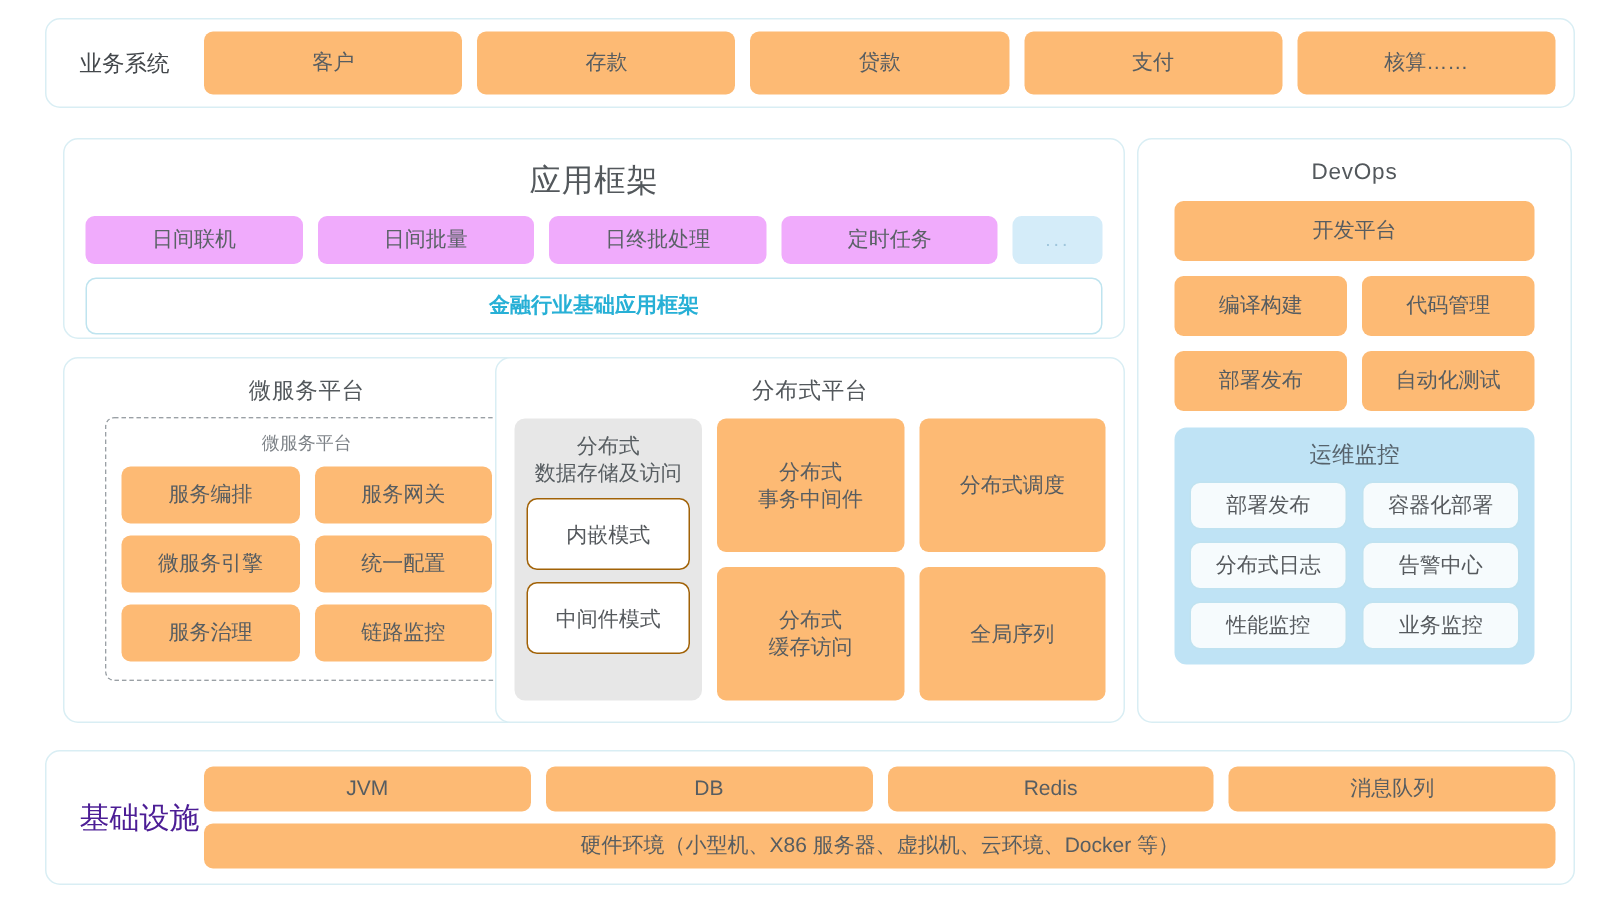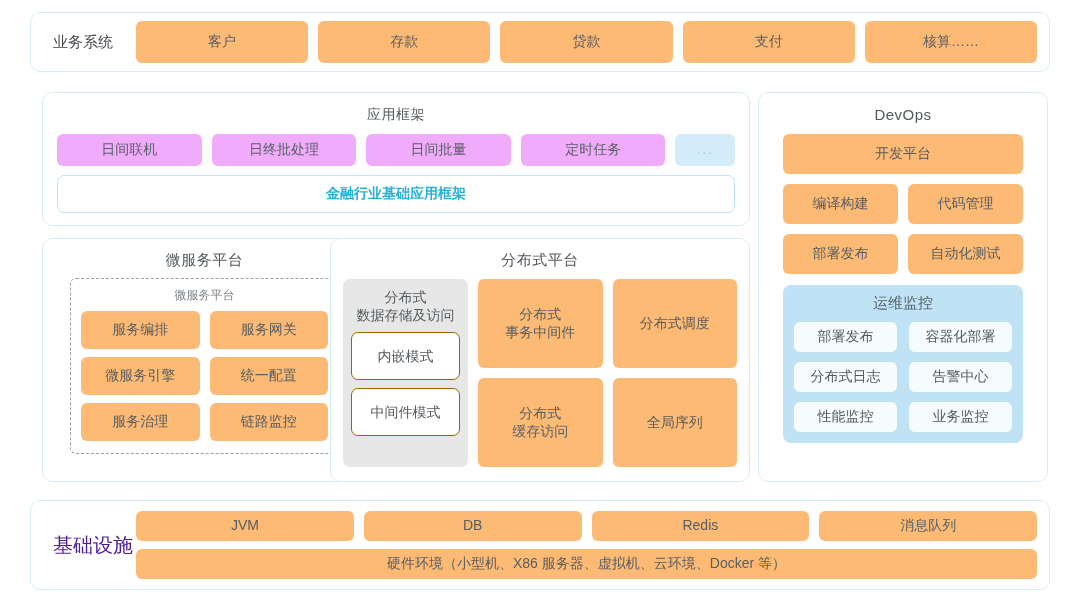--- a/index.html
+++ b/index.html
@@ -15,21 +15,21 @@
   
   .panel{
     background:#ffffff;
     border:1px solid #d9eef4;
     border-radius:10px;
     box-sizing:border-box;
     position:absolute;
   }
   .panel-title{
     text-align:center;
-    font-size:14px;
+    font-size:21px;
     color:#53585c;
     letter-spacing:.5px;
   }
 
   
   .chip{
     box-sizing:border-box;
     display:flex;align-items:center;justify-content:center;
     text-align:center;
     border-radius:6px;
@@ -153,22 +153,22 @@
       <div class="chip">贷款</div>
       <div class="chip">支付</div>
       <div class="chip">核算……</div>
     </div>
   </div>
 
   <div class="panel" id="appframe-panel">
     <div class="panel-title">应用框架</div>
     <div id="appframe-chips">
       <div class="chip blue f1">日间联机</div>
+      <div class="chip blue f2">日间批量</div>
       <div class="chip blue f3">日终批处理</div>
-      <div class="chip blue f2">日间批量</div>
       <div class="chip blue f4">定时任务</div>
       <div class="chip blue-light dots">...</div>
     </div>
     <div id="appframe-base">金融行业基础应用框架</div>
   </div>
 
   <div class="panel" id="micro-panel">
     <div class="panel-title">微服务平台</div>
     <div id="micro-dashed">
       <div id="micro-sublabel">微服务平台</div>

